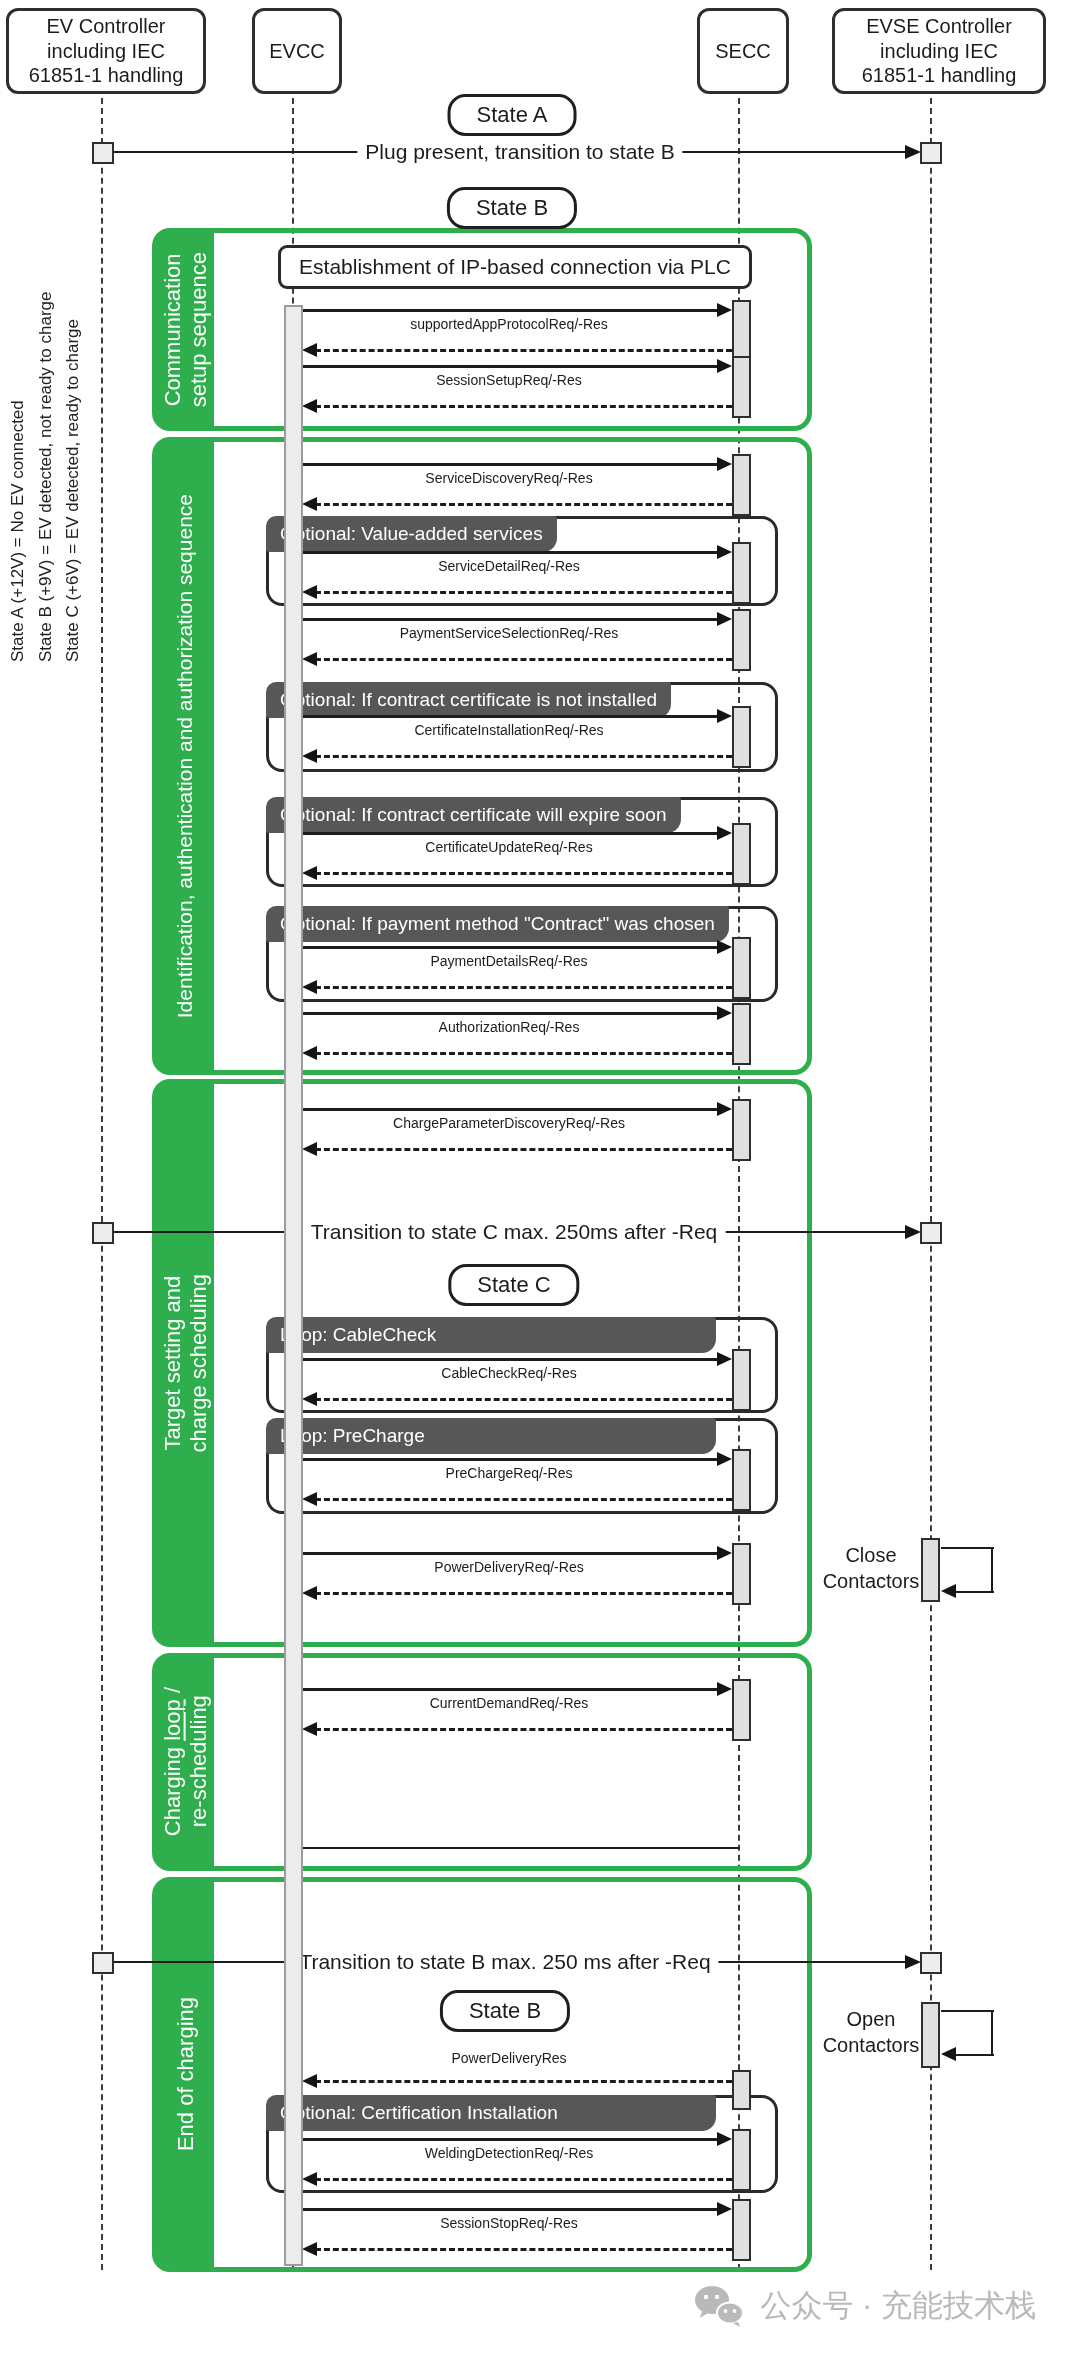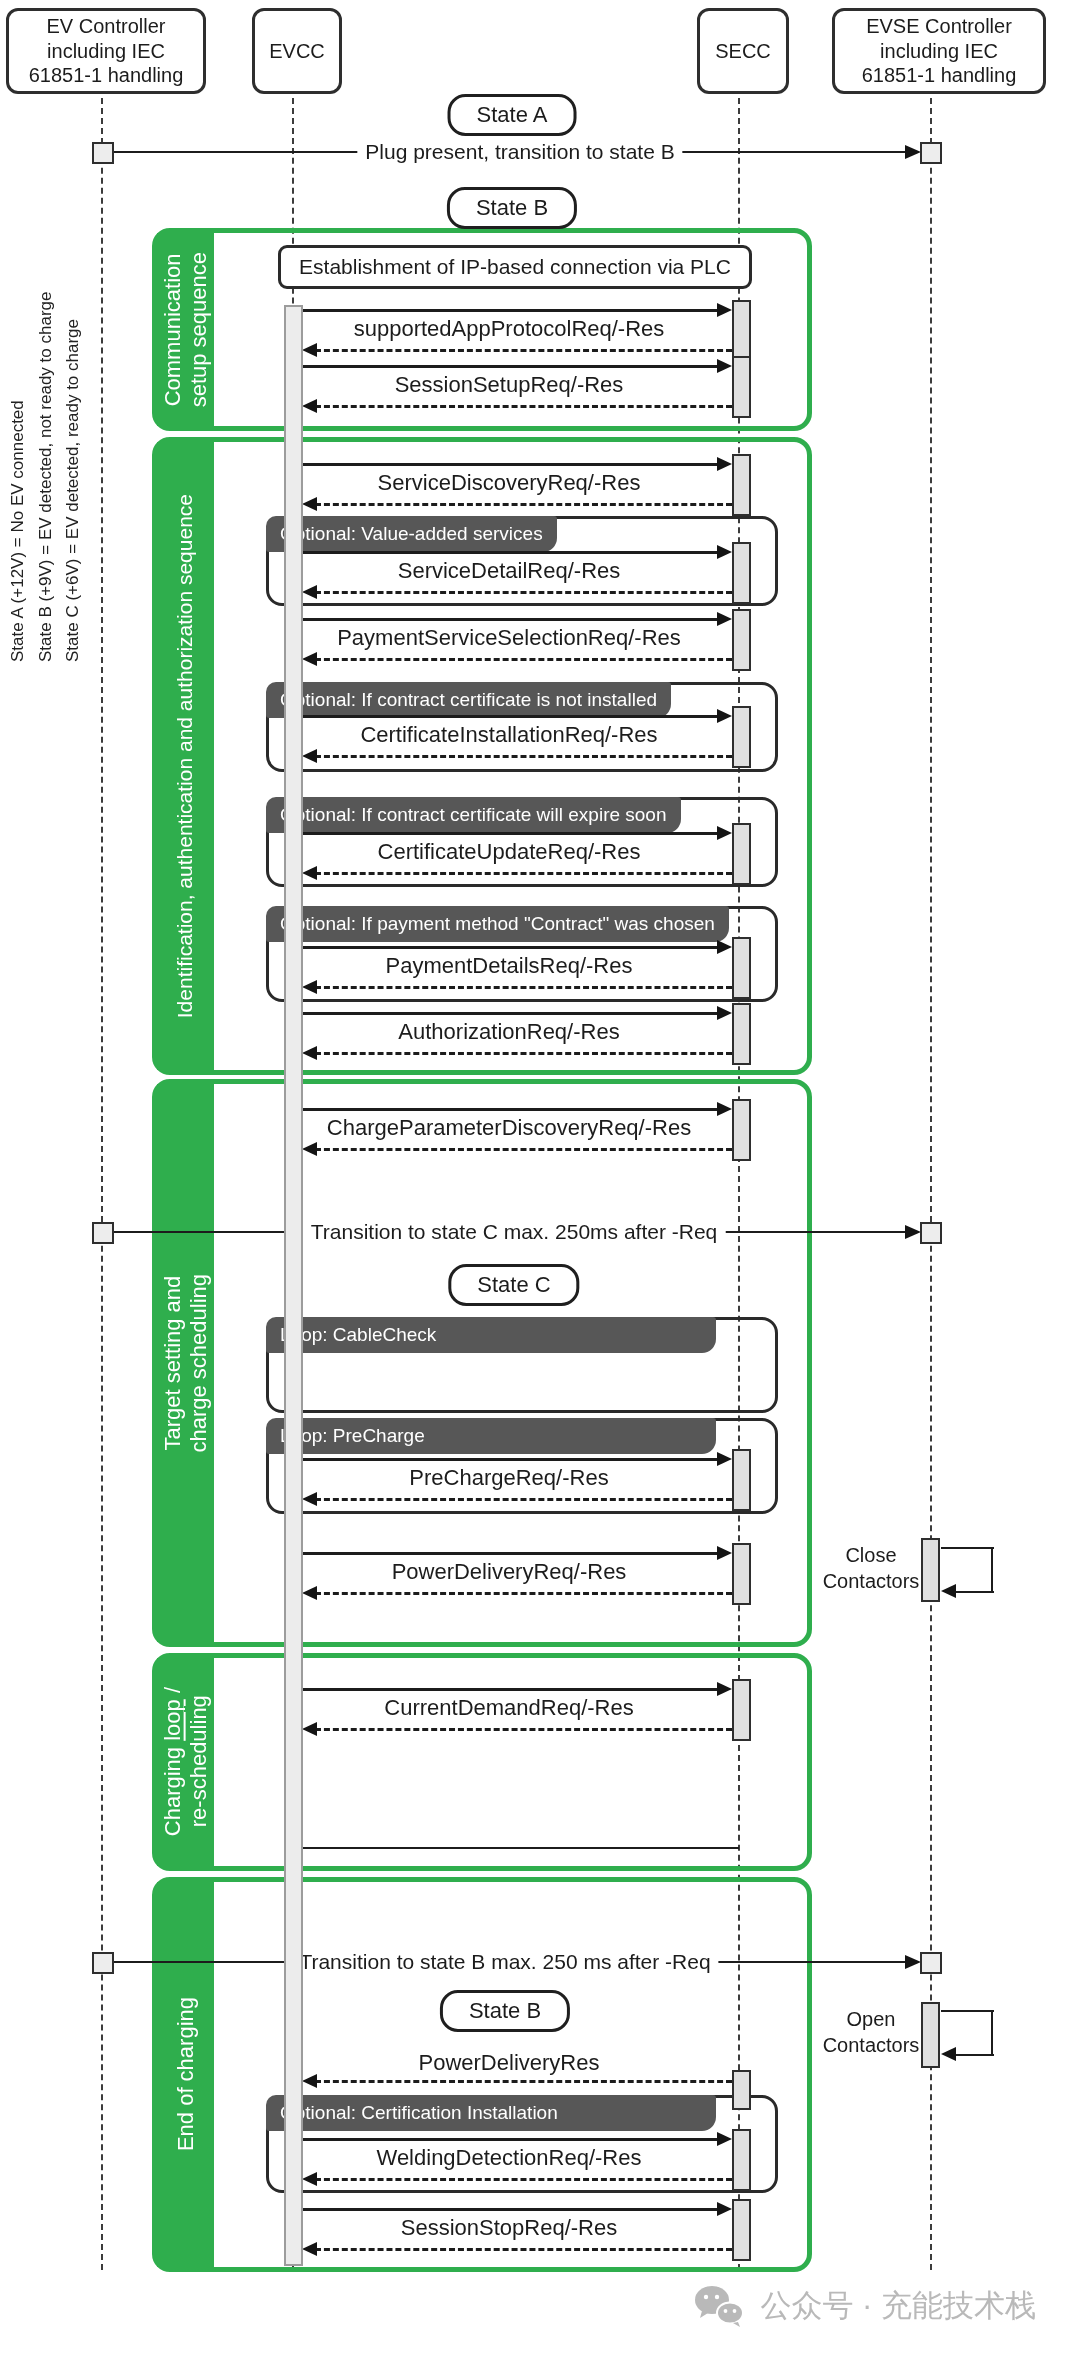--- a/index.html
+++ b/index.html
@@ -19,21 +19,21 @@
       line-height:1.18;text-align:center;white-space:pre-line;}
   .badge{position:absolute;transform:translateX(-50%);border:3px solid #1f1f1f;border-radius:18px;
          background:#fff;font-size:22px;padding:5px 26px;white-space:nowrap;z-index:4;}
   .ip{position:absolute;left:278px;top:245px;width:468px;height:38px;border:3px solid #2a2a2a;
       border-radius:9px;background:#fff;display:flex;align-items:center;justify-content:center;
       font-size:21px;z-index:4;}
   .pair{position:absolute;left:302px;width:430px;height:58px;z-index:4;}
   .pair .sl{position:absolute;left:0;right:13px;top:6px;border-top:3px solid #1c1c1c;}
   .pair .ar{position:absolute;right:0;top:0;width:0;height:0;
             border-left:15px solid #141414;border-top:7px solid transparent;border-bottom:7px solid transparent;}
-  .pair .lbl{position:absolute;left:0;right:16px;top:13px;text-align:center;font-size:22px;}
+  .pair .lbl{position:absolute;left:0;right:16px;top:13px;text-align:center;font-size:14px;}
   .pair .dl{position:absolute;left:13px;right:0;top:46px;border-top:3px dashed #1c1c1c;}
   .pair .al{position:absolute;left:0;top:40px;width:0;height:0;
             border-right:15px solid #141414;border-top:7px solid transparent;border-bottom:7px solid transparent;}
   .pair .act{position:absolute;right:-19px;top:-3px;height:58px;width:15px;background:#e0e0e0;border:2px solid #2e2e2e;}
   .opt{position:absolute;left:266px;width:506px;border:3px solid #2a2a2a;border-radius:16px;z-index:3;}
   .tab{position:absolute;left:-3px;top:-3px;background:var(--tab);color:#fff;font-size:19px;line-height:1;
        padding:8px 14px 9px;border-radius:10px 3px 14px 3px;white-space:nowrap;z-index:5;}
   .tl{position:absolute;border-top:2.5px solid #1c1c1c;z-index:3;}
   .tlbl{position:absolute;transform:translateX(-50%);background:#fff;font-size:21px;line-height:24px;
         padding:1px 8px;white-space:nowrap;z-index:4;}
@@ -211,20 +211,28 @@
   <div class="ahr" style="left:905px;top:1225px"></div>
   <div class="sq" style="left:92px;top:1222px"></div>
   <div class="sq" style="left:920px;top:1222px"></div>
   <div class="tlbl" style="left:514px;top:1219px">Transition to state C max. 250ms after -Req</div>
 
   <div class="badge" style="left:514px;top:1264px">State C</div>
 
   <div class="opt" style="top:1317px;height:90px">
     <div class="tab" style="width:422px">Loop: CableCheck</div>
   </div>
+  <div class="pair" style="top:1352px">
+    <div class="sl"></div>
+      <div class="ar"></div>
+    <div class="lbl">CableCheckReq/-Res</div>
+    <div class="dl"></div>
+      <div class="al"></div>
+    <div class="act"></div>
+  </div>
 
   <div class="opt" style="top:1418px;height:90px">
     <div class="tab" style="width:422px">Loop: PreCharge</div>
   </div>
   <div class="pair" style="top:1546px">
     <div class="sl"></div>
       <div class="ar"></div>
     <div class="lbl">PowerDeliveryReq/-Res</div>
     <div class="dl"></div>
       <div class="al"></div>

